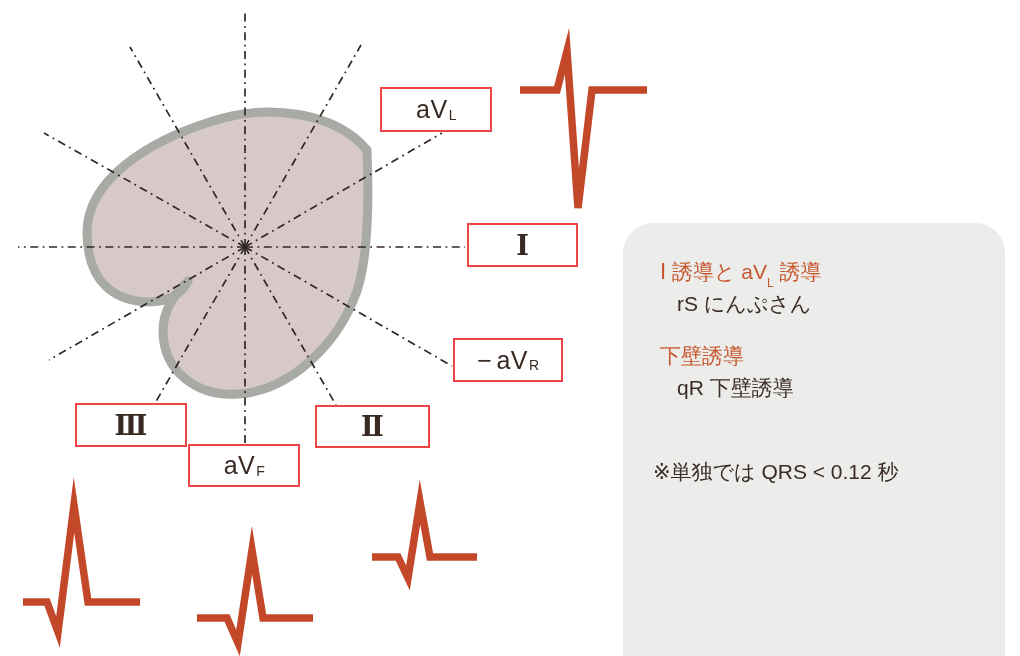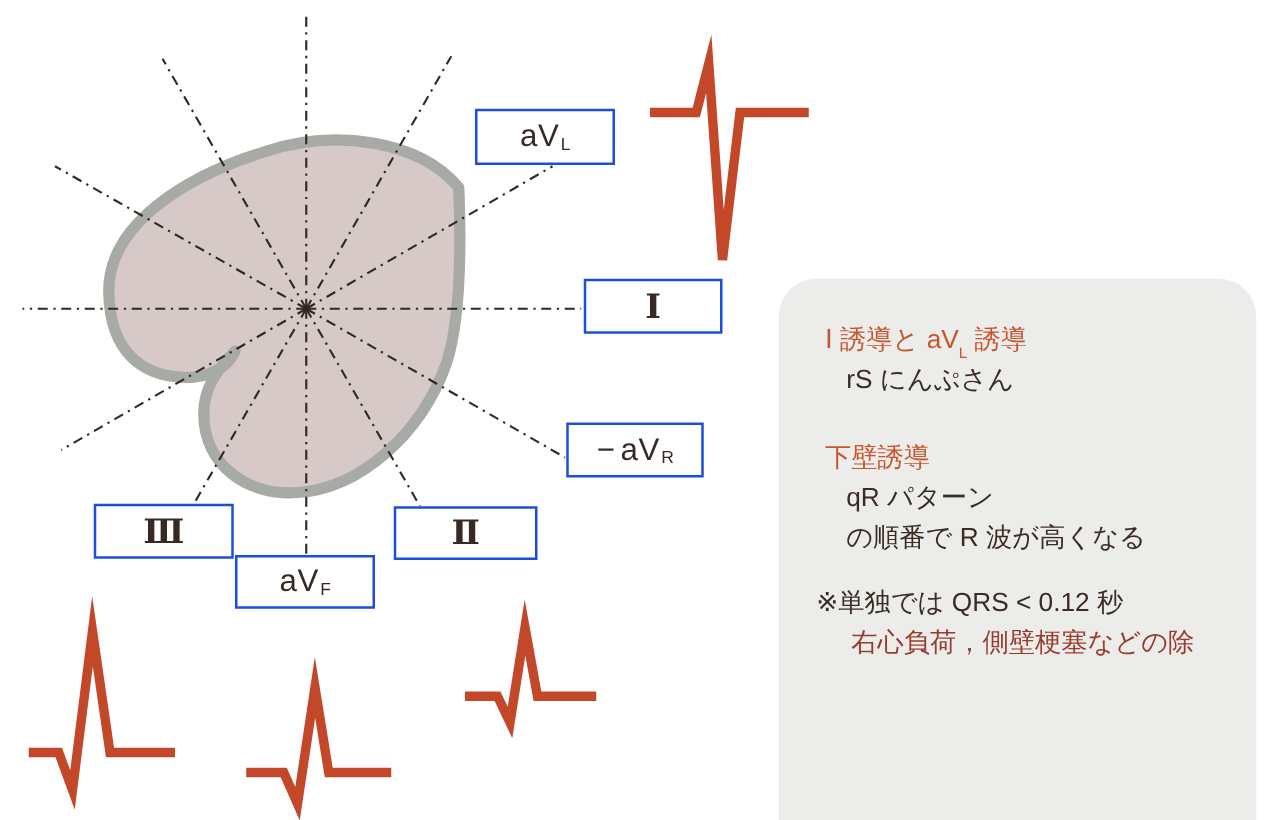--- a/index.html
+++ b/index.html
@@ -3,21 +3,21 @@
 <meta charset="utf-8">
 <style>
   html,body{margin:0;padding:0;background:#ffffff;}
   .stage{
     position:relative;width:1020px;height:656px;background:#ffffff;overflow:hidden;
     font-family:"Liberation Sans","DejaVu Sans",sans-serif;
   }
   .diagram-svg{position:absolute;left:0;top:0;width:1020px;height:656px;}
 
   .lead-box{
-    position:absolute;background:#ffffff;border:2px solid #1d4ed8;
+    position:absolute;background:#ffffff;border:2px solid #ef4444;
     display:flex;align-items:center;justify-content:center;
     color:#382a23;box-sizing:border-box;
   }
   .lead-box.sans{font-size:25px;letter-spacing:0.5px;}
   .lead-box.roman{
     font-family:"DejaVu Serif","Liberation Serif",serif;
     font-size:27px;font-weight:600;
   }
   .lead-box sub{
     font-size:14px;line-height:0;position:relative;top:5px;left:1px;
@@ -29,22 +29,22 @@
     background:#ececea;border-radius:30px;box-sizing:border-box;
     padding:33px 28px 0 37px;
     font-size:21px;line-height:32px;color:#3a2c24;
   }
   .p-line{white-space:nowrap;}
   .p-heading{color:#c7562e;}
   .p-warning{color:#973c2c;}
   .p-indent{padding-left:17px;}
   .p-indent2{padding-left:21px;}
   .p-note{margin-left:-7px;}
-  .sec2{margin-top:31px;}
-  .sec3{margin-top:20px;}
+  .sec2{margin-top:20px;}
+  .sec3{margin-top:52px;}
   .panel sub{font-size:12px;line-height:0;position:relative;top:3px;}
 </style>
 </head>
 <body>
 
 <div class="stage">
 
   <svg class="diagram-svg" viewBox="0 0 1020 656">
 
     <path d="M 367,150
@@ -109,23 +109,21 @@
   </div>
 
   <div class="panel">
     <div class="p-line p-heading">
       <span>Ⅰ 誘導と aV</span><sub>L</sub><span> 誘導</span>
     </div>
     <div class="p-line p-indent">rS にんぷさん</div>
 
     <div class="sec2">
       <div class="p-line p-heading">下壁誘導</div>
-      <div class="p-line p-indent">qR パターン</div>
-      <div class="p-line p-indent">の順番で R 波が高くなる</div>
+      <div class="p-line p-indent">qR 下壁誘導</div>
     </div>
 
     <div class="sec3">
       <div class="p-line p-note">※単独では QRS &lt; 0.12 秒</div>
-      <div class="p-line p-warning p-indent2">右心負荷，側壁梗塞などの除</div>
     </div>
   </div>
 
 </div>
 
 </body></html>

